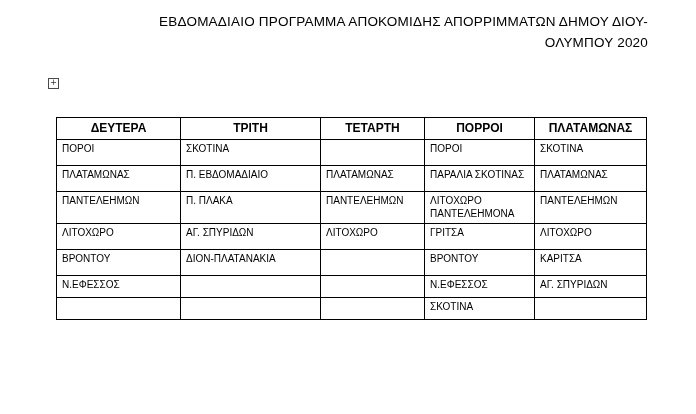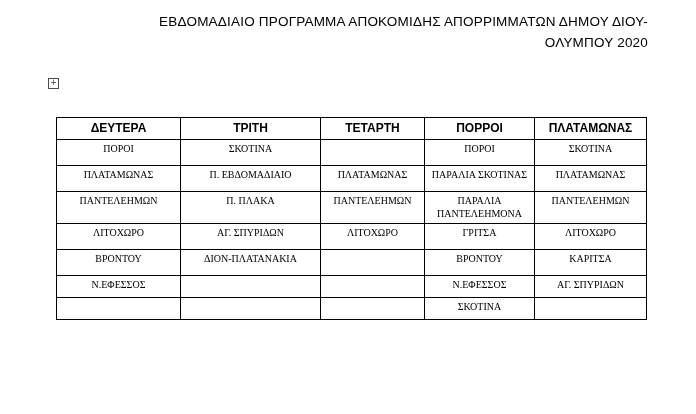--- a/index.html
+++ b/index.html
@@ -77,22 +77,21 @@
     padding: 2px 4px;
     vertical-align: middle;
   }
   col.c0 { width: 124px; }
   col.c1 { width: 140px; }
   col.c2 { width: 104px; }
   col.c3 { width: 110px; }
   col.c4 { width: 112px; }
 
   td.cell {
-    font-family: Liberation Serif, serif;
-    text-align: center;
+    font-family: Liberation Sans, sans-serif;
   }
   tr.short td { height: 22px; }
 </style>
 </head>
 <body>
 
 <div class="page">
 
   <div class="doc-title">
     <span class="line1">ΕΒΔΟΜΑΔΙΑΙΟ  ΠΡΟΓΡΑΜΜΑ  ΑΠΟΚΟΜΙΔΗΣ ΑΠΟΡΡΙΜΜΑΤΩΝ ΔΗΜΟΥ ΔΙΟΥ-</span>
@@ -131,21 +130,21 @@
           <td class="cell">ΠΛΑΤΑΜΩΝΑΣ</td>
           <td class="cell">Π. ΕΒΔΟΜΑΔΙΑΙΟ</td>
           <td class="cell">ΠΛΑΤΑΜΩΝΑΣ</td>
           <td class="cell">ΠΑΡΑΛΙΑ ΣΚΟΤΙΝΑΣ</td>
           <td class="cell">ΠΛΑΤΑΜΩΝΑΣ</td>
         </tr>
         <tr>
           <td class="cell">ΠΑΝΤΕΛΕΗΜΩΝ</td>
           <td class="cell">Π. ΠΛΑΚΑ</td>
           <td class="cell">ΠΑΝΤΕΛΕΗΜΩΝ</td>
-          <td class="cell">ΠΑΡΑΛΙΑ ΠΑΝΤΕΛΕΗΜΟΝΑ</td>
+          <td class="cell">ΛΙΤΟΧΩΡΟ ΠΑΝΤΕΛΕΗΜΟΝΑ</td>
           <td class="cell">ΠΑΝΤΕΛΕΗΜΩΝ</td>
         </tr>
         <tr>
           <td class="cell">ΛΙΤΟΧΩΡΟ</td>
           <td class="cell">ΑΓ. ΣΠΥΡΙΔΩΝ</td>
           <td class="cell">ΛΙΤΟΧΩΡΟ</td>
           <td class="cell">ΓΡΙΤΣΑ</td>
           <td class="cell">ΛΙΤΟΧΩΡΟ</td>
         </tr>
         <tr>

